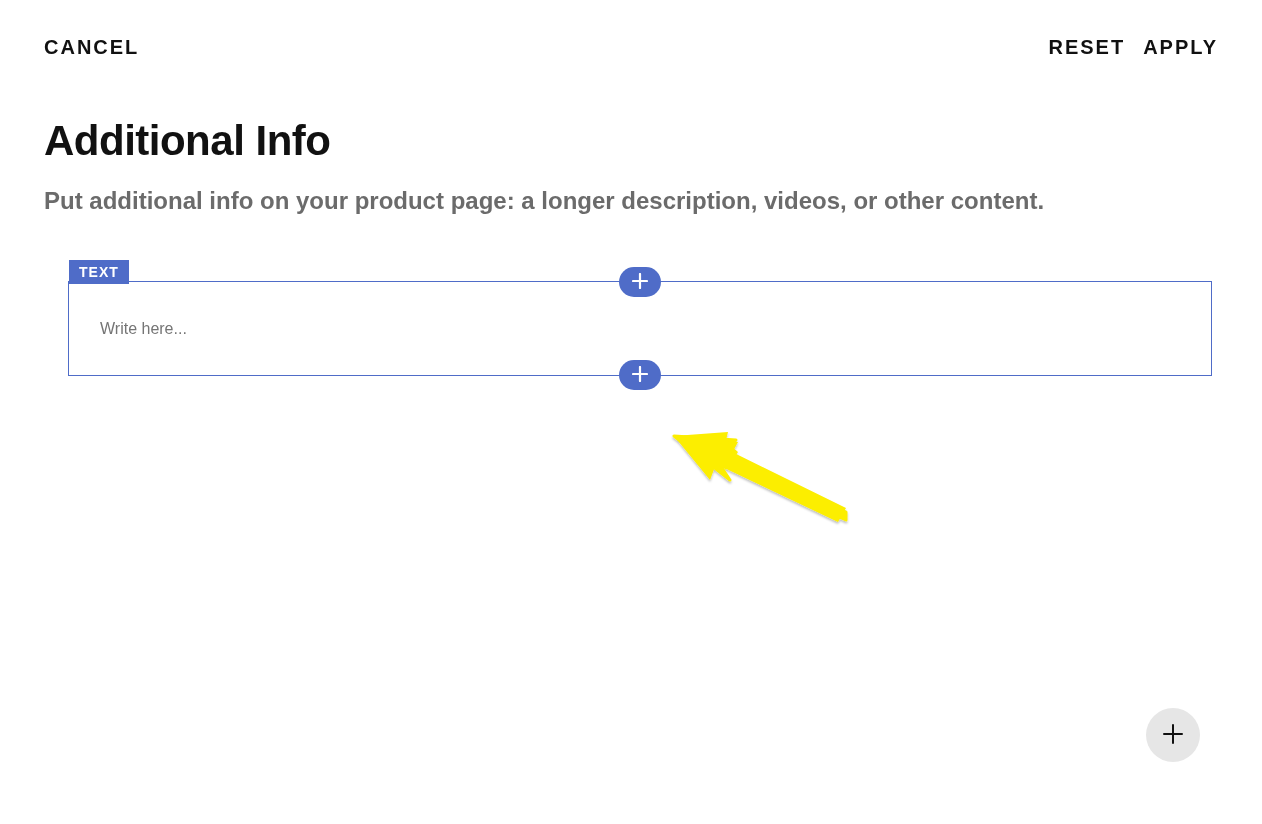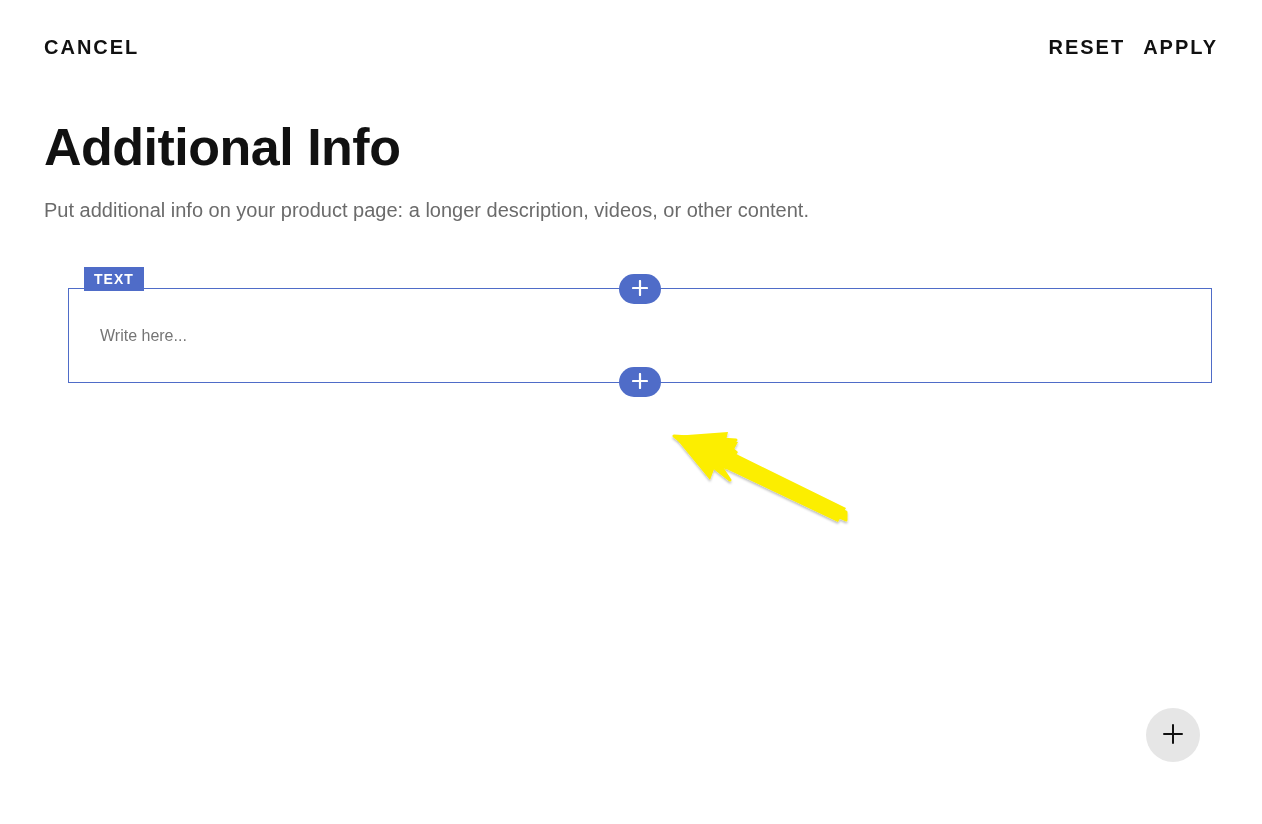--- a/index.html
+++ b/index.html
@@ -29,31 +29,31 @@
       font-size: 20px;
       font-weight: 600;
       letter-spacing: 2px;
       color: #111;
       background: none;
       border: none;
       cursor: pointer;
       text-transform: uppercase;
     }
     .page-title {
-      font-size: 52px;
+      font-size: 42px;
       font-weight: 600;
       color: #111;
       margin: 58px 0 12px 44px;
       letter-spacing: -0.5px;
     }
     .page-subtitle {
-      font-size: 20px;
+      font-size: 24px;
       color: #6b6b6b;
       margin: 22px 0 0 44px;
-      font-weight: 400;
+      font-weight: 700;
     }
     .block-area {
       position: relative;
       margin: 66px 50px 0 68px;
     }
     .text-block {
       position: relative;
       border: 1.5px solid #4f6cc8;
       background: #fff;
       height: 95px;
@@ -63,21 +63,20 @@
       position: absolute;
       top: -22px;
       left: 0;
       background: #4f6cc8;
       color: #fff;
       font-size: 14px;
       font-weight: 700;
       letter-spacing: 1px;
       padding: 4px 10px;
       text-transform: uppercase;
-      margin-left: 15px;
     }
     .text-input {
       position: absolute;
       top: 0;
       left: 3px;
       width: 100%;
       height: 100%;
       padding: 34px 28px;
       font-size: 16px;
       border: none;

